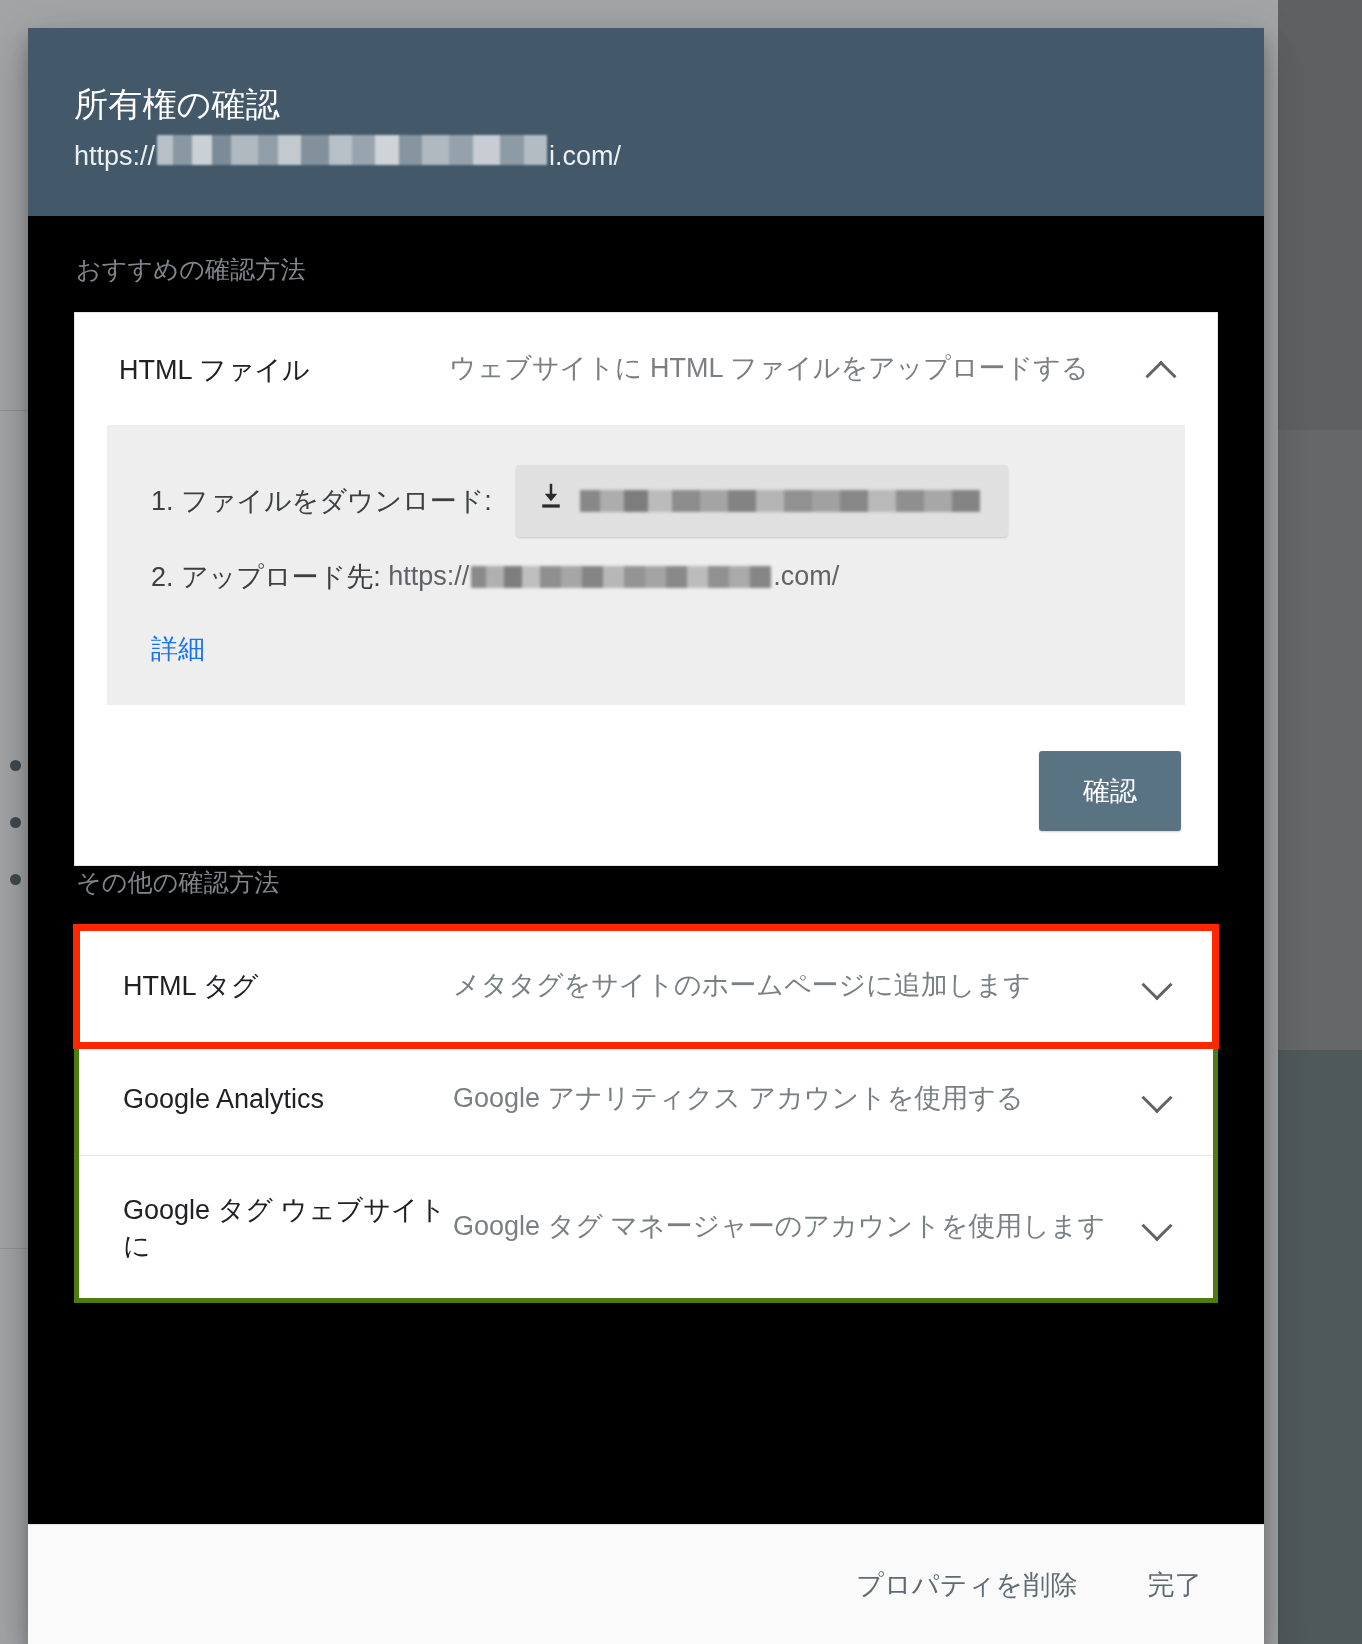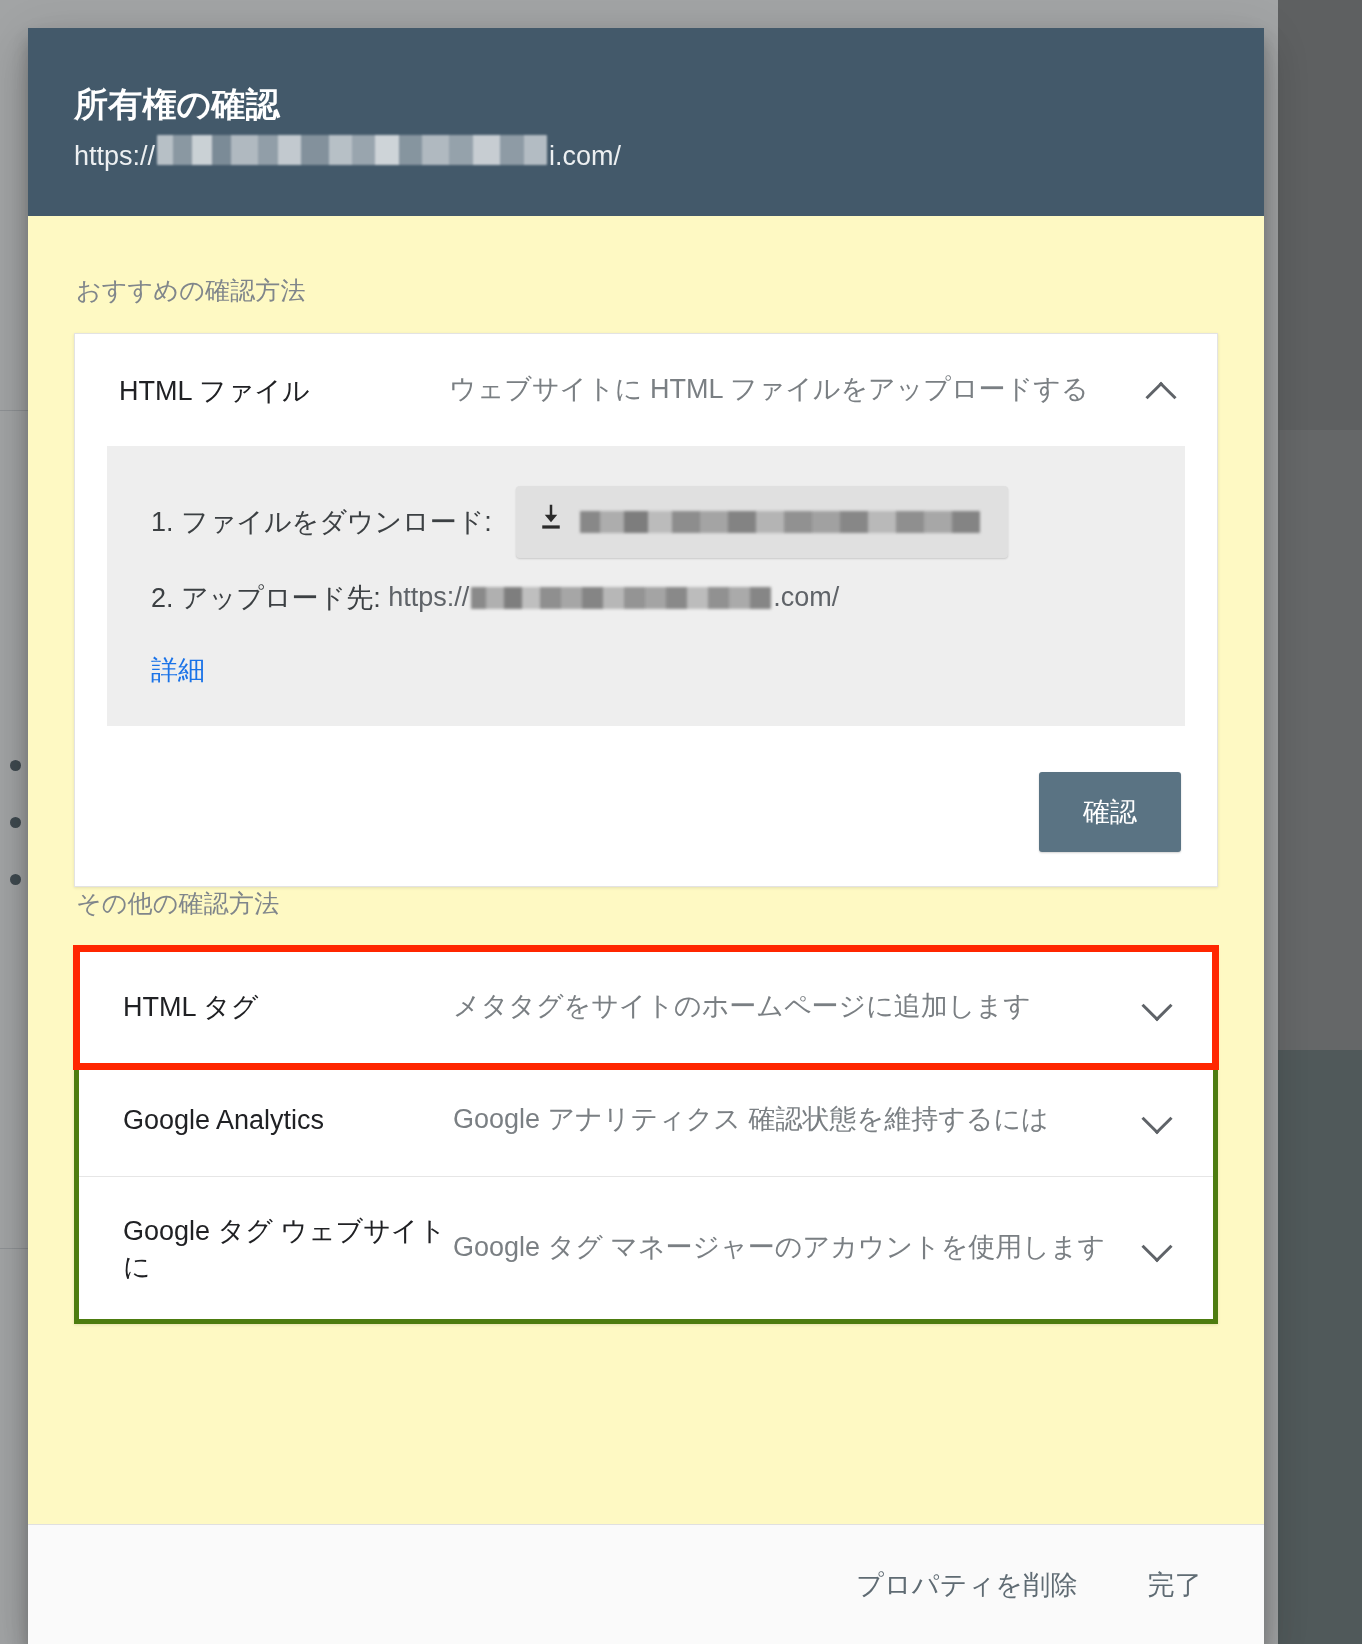--- a/index.html
+++ b/index.html
@@ -80,21 +80,21 @@
   .modal-header {
     background: #43596a;
     color: #ffffff;
     padding: 56px 46px 30px 46px;
     flex: 0 0 auto;
     height: 188px;
   }
   .modal-title {
     font-size: 34px;
     line-height: 1.2;
-    font-weight: 700;
+    font-weight: 400;
     letter-spacing: .2px;
     margin: 0 0 10px 0;
     color: #ffffff;
   }
   .modal-subtitle {
     font-size: 27px;
     line-height: 1.25;
     color: #eceff1;
     display: flex;
     align-items: baseline;
@@ -149,22 +149,22 @@
         rgba(172,172,172,.76) 72% 79%,
         rgba(128,128,128,.85) 79% 86%,
         rgba(152,152,152,.80) 86% 93%,
         rgba(118,118,118,.87) 93% 100%);
     filter: blur(1.4px);
   }
 
   .modal-body {
     flex: 1 1 auto;
     overflow: hidden;
-    padding: 58px 46px 0 46px;
-    background: #fef9c3;
+    padding: 37px 46px 0 46px;
+    background: #000000;
   }
 
   .section-label {
     font-size: 25px;
     color: #80868b;
     margin: 0 0 26px 2px;
     letter-spacing: .2px;
   }
   .section-label.second { }
 
@@ -410,21 +410,21 @@
             <div class="method-desc">メタタグをサイトのホームページに追加します</div>
             <div class="chevron">
                 <span class="chev down"></span>
               </div>
           </div>
         </div>
 
         <div class="other-row">
           <div class="method-row">
             <div class="method-name">Google Analytics</div>
-            <div class="method-desc">Google アナリティクス 確認状態を維持するには</div>
+            <div class="method-desc">Google アナリティクス アカウントを使用する</div>
             <div class="chevron">
                 <span class="chev down"></span>
               </div>
           </div>
         </div>
 
         <div class="other-row">
           <div class="method-row">
             <div class="method-name">Google タグ ウェブサイトに</div>
             <div class="method-desc">Google タグ マネージャーのアカウントを使用します</div>

